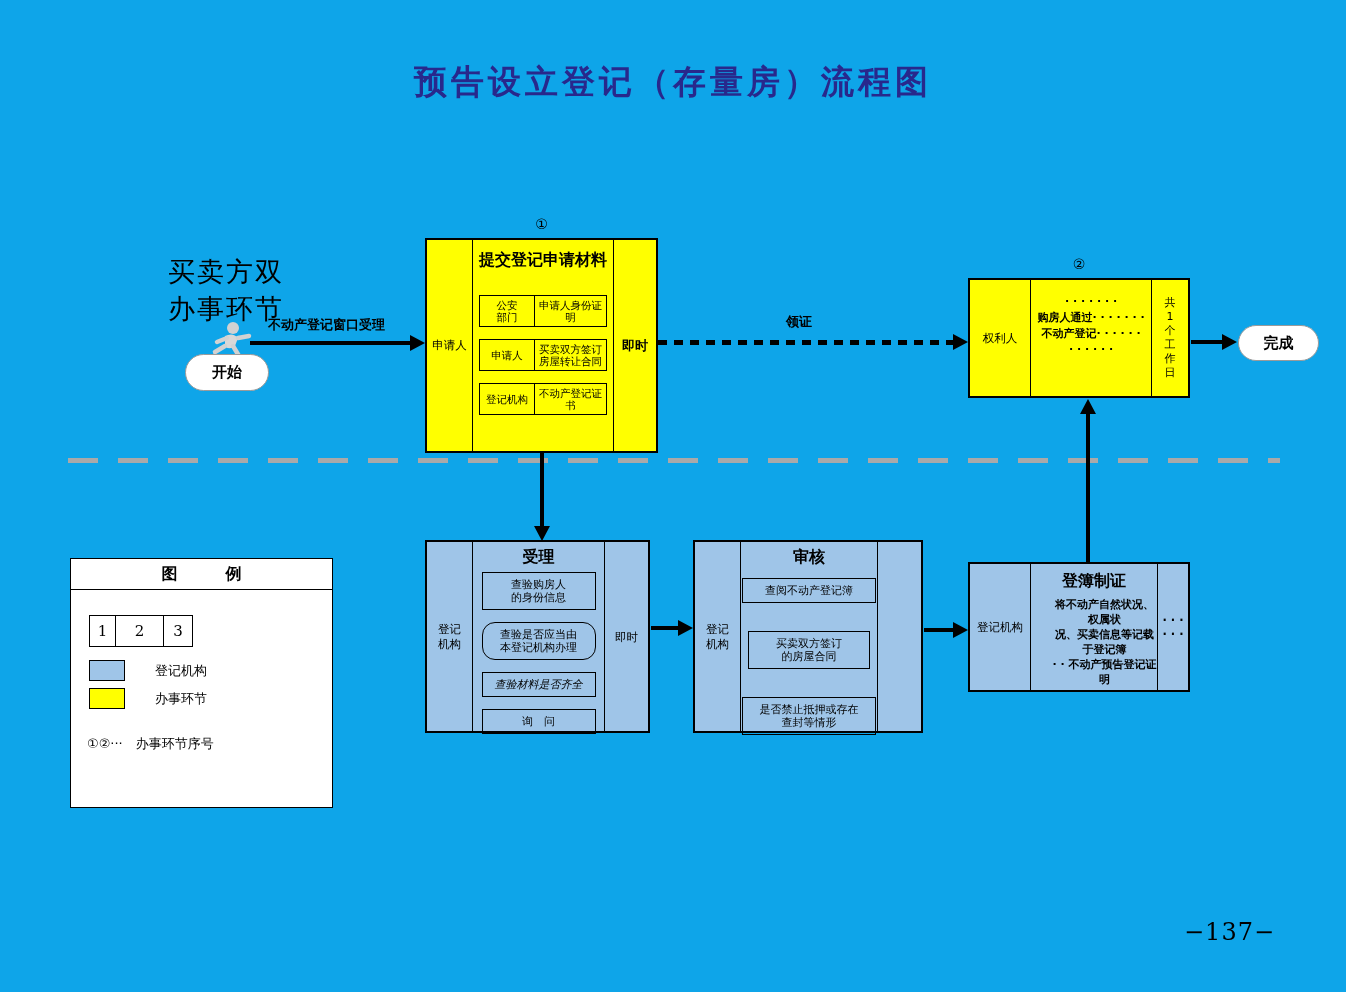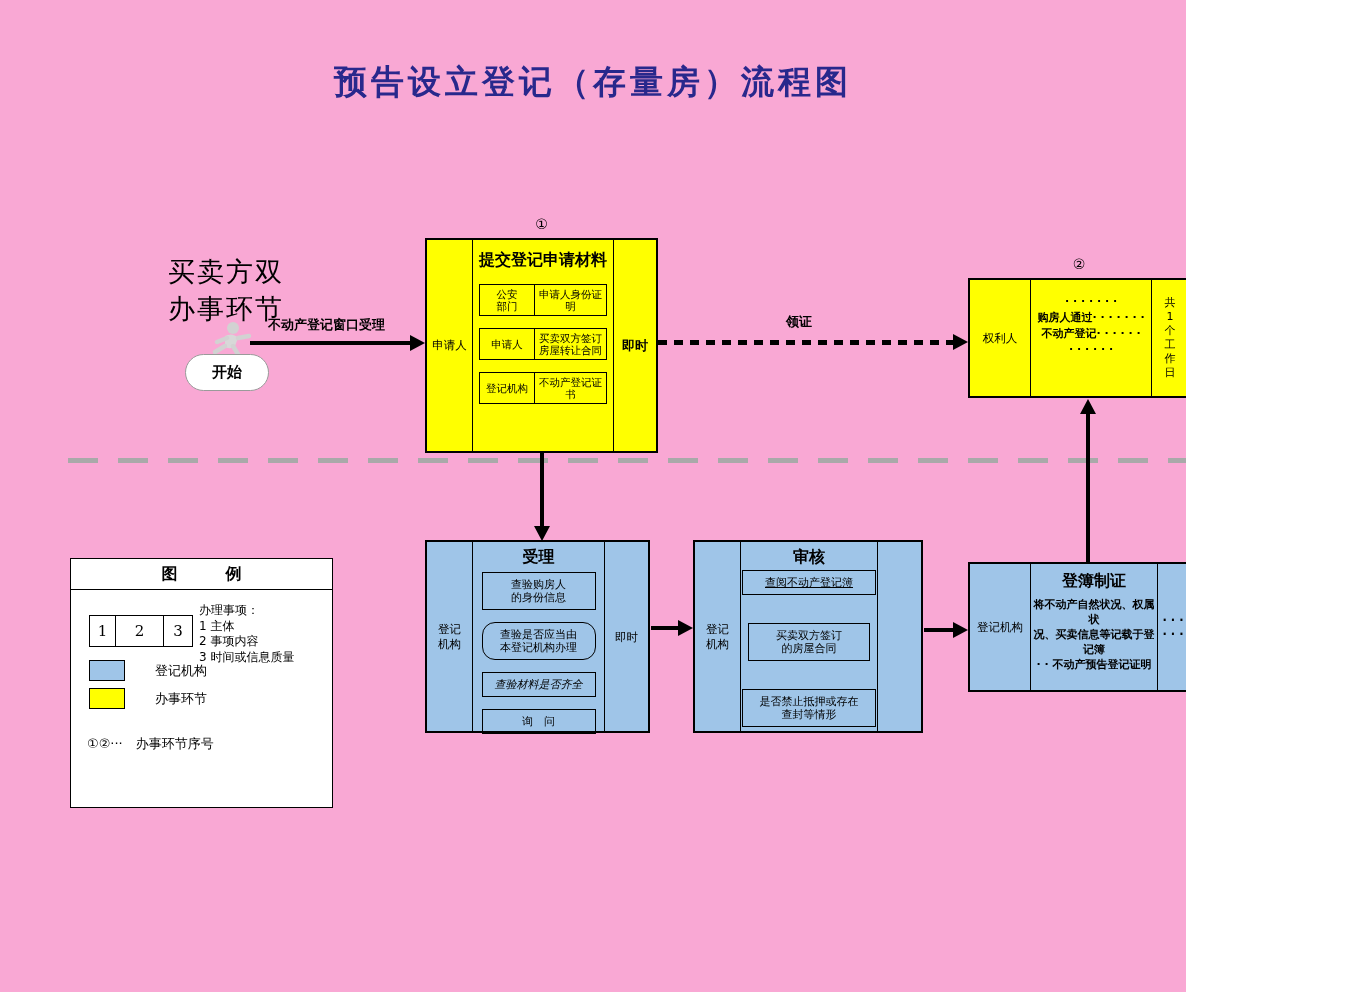--- a/index.html
+++ b/index.html
@@ -1,16 +1,16 @@
 <!DOCTYPE html>
 <html><head>
 <meta charset="utf-8">
 <style>
   html,body{margin:0;padding:0;background:#fff;}
-  #canvas{position:relative;width:1186px;height:992px;background:#f9a8d4;overflow:hidden;
+  #canvas{position:relative;width:1346px;height:992px;background:#0ea5e9;overflow:hidden;
           font-family:"DejaVu Sans",sans-serif;color:#000;}
   .abs{position:absolute;box-sizing:border-box;}
   .serif{font-family:"DejaVu Serif","Liberation Serif",serif;}
   .pre{white-space:pre-line;}
 
   
   .page-title{left:0;right:0;top:60px;text-align:center;font-size:33px;font-weight:bold;letter-spacing:4px;}
 
   
   .lane-top{left:168px;top:253px;font-size:27px;line-height:37px;letter-spacing:2px;}
@@ -34,21 +34,21 @@
   .mat-src{width:52px;border-right:1.5px solid #000;display:flex;align-items:center;
            justify-content:center;text-align:center;font-size:10.5px;line-height:12px;padding:2px 1px;}
   .mat-val{flex:1;display:flex;align-items:center;justify-content:center;text-align:center;
            font-size:10.5px;line-height:12px;padding:2px 2px;}
 
   
   .task-item{border:1.5px solid #000;font-size:11px;line-height:13px;padding:5px 4px;
              text-align:center;width:104px;}
 
   .dotted-text{font-size:11px;font-weight:bold;line-height:16px;text-align:center;margin-top:14px;}
-  .record-text{font-size:11px;line-height:15px;text-align:center;margin-top:5px;font-weight:bold;}
+  .record-text{font-size:11px;line-height:15px;text-align:center;margin-top:5px;font-weight:bold;margin-left:21px;}
 
   
   .hline{height:4px;background:#000;}
   .vline{width:4px;background:#000;}
   .dotline{height:5px;background:repeating-linear-gradient(90deg,#000 0 9px,transparent 9px 16px);}
   .head-right{width:0;height:0;border-top:8px solid transparent;border-bottom:8px solid transparent;border-left:15px solid #000;}
   .head-down{width:0;height:0;border-left:8px solid transparent;border-right:8px solid transparent;border-top:15px solid #000;}
   .head-up{width:0;height:0;border-left:8px solid transparent;border-right:8px solid transparent;border-bottom:15px solid #000;}
   .arrow-label{font-size:13px;font-weight:bold;}
 
@@ -98,21 +98,21 @@
   <div class="abs arrow-label" style="left:268px;top:316px;">不动产登记窗口受理</div>
   <div class="abs hline" style="left:250px;top:341px;width:161px;"></div>
   <div class="abs head-right" style="left:410px;top:335px;"></div>
 
   <div class="abs step-num" style="left:425px;top:216px;width:233px;">①</div>
 
   <div class="abs flowbox" style="left: 425px; top: 238px; width: 233px; height: 215px; background-color: rgb(255, 255, 0);">
     <div class="col-actor pre" style="width:45px;">申请人</div>
     <div class="col-mid">
       <div class="box-title">提交登记申请材料</div>
-      <div class="mat-item" style="margin-top:13px;">
+      <div class="mat-item" style="margin-top:24px;">
         <div class="mat-src pre">公安
 部门</div>
         <div class="mat-val pre">申请人身份证明</div>
       </div>
       <div class="mat-item">
         <div class="mat-src pre">申请人</div>
         <div class="mat-val pre">买卖双方签订
 房屋转让合同</div>
       </div>
       <div class="mat-item">
@@ -174,21 +174,21 @@
   </div>
 
   <div class="abs hline" style="left:651px;top:626px;width:28px;"></div>
   <div class="abs head-right" style="left:678px;top:620px;"></div>
 
   <div class="abs flowbox" style="left: 693px; top: 540px; width: 230px; height: 193px; background-color: rgb(159, 197, 232);">
     <div class="col-actor pre" style="width:45px;">登记
 机构</div>
     <div class="col-mid">
       <div class="box-title" style="margin-top:5px;">审核</div>
-      <div class="task-item pre" style="margin-top:2px;width:124px;text-decoration:underline;">查阅不动产登记簿</div>
+      <div class="task-item pre" style="margin-top:10px;width:124px;">查阅不动产登记簿</div>
       <div class="task-item pre" style="margin-top:28px;width:112px;">买卖双方签订
 的房屋合同</div>
       <div class="task-item pre" style="margin-top:28px;width:124px;">是否禁止抵押或存在
 查封等情形</div>
     </div>
     <div class="col-time" style="width:43px;"></div>
   </div>
 
   <div class="abs hline" style="left:924px;top:628px;width:30px;"></div>
   <div class="abs head-right" style="left:953px;top:622px;"></div>
@@ -208,24 +208,20 @@
   <div class="abs vline" style="left:1086px;top:413px;height:149px;"></div>
   <div class="abs head-up" style="left:1080px;top:399px;"></div>
 
   <div class="abs legend" style="left:70px;top:558px;width:263px;height:250px;">
     <div class="legend-header">图　　　例</div>
     <div class="legend-cells">
       <div class="legend-cell serif" style="width:25px;">1</div>
       <div class="legend-cell serif" style="width:47px;">2</div>
       <div class="legend-cell serif" style="width:28px;">3</div>
     </div>
-    <div class="legend-note pre">办理事项：
-1 主体
-2 事项内容
-3 时间或信息质量</div>
     <div class="swatch-row" style="top:101px;">
       <div class="swatch" style="background-color: rgb(159, 197, 232);"></div>
       <div class="swatch-label">登记机构</div>
     </div>
     <div class="swatch-row" style="top:129px;">
       <div class="swatch" style="background-color: rgb(255, 255, 0);"></div>
       <div class="swatch-label">办事环节</div>
     </div>
     <div class="serial-note">①②···　办事环节序号</div>
   </div>

